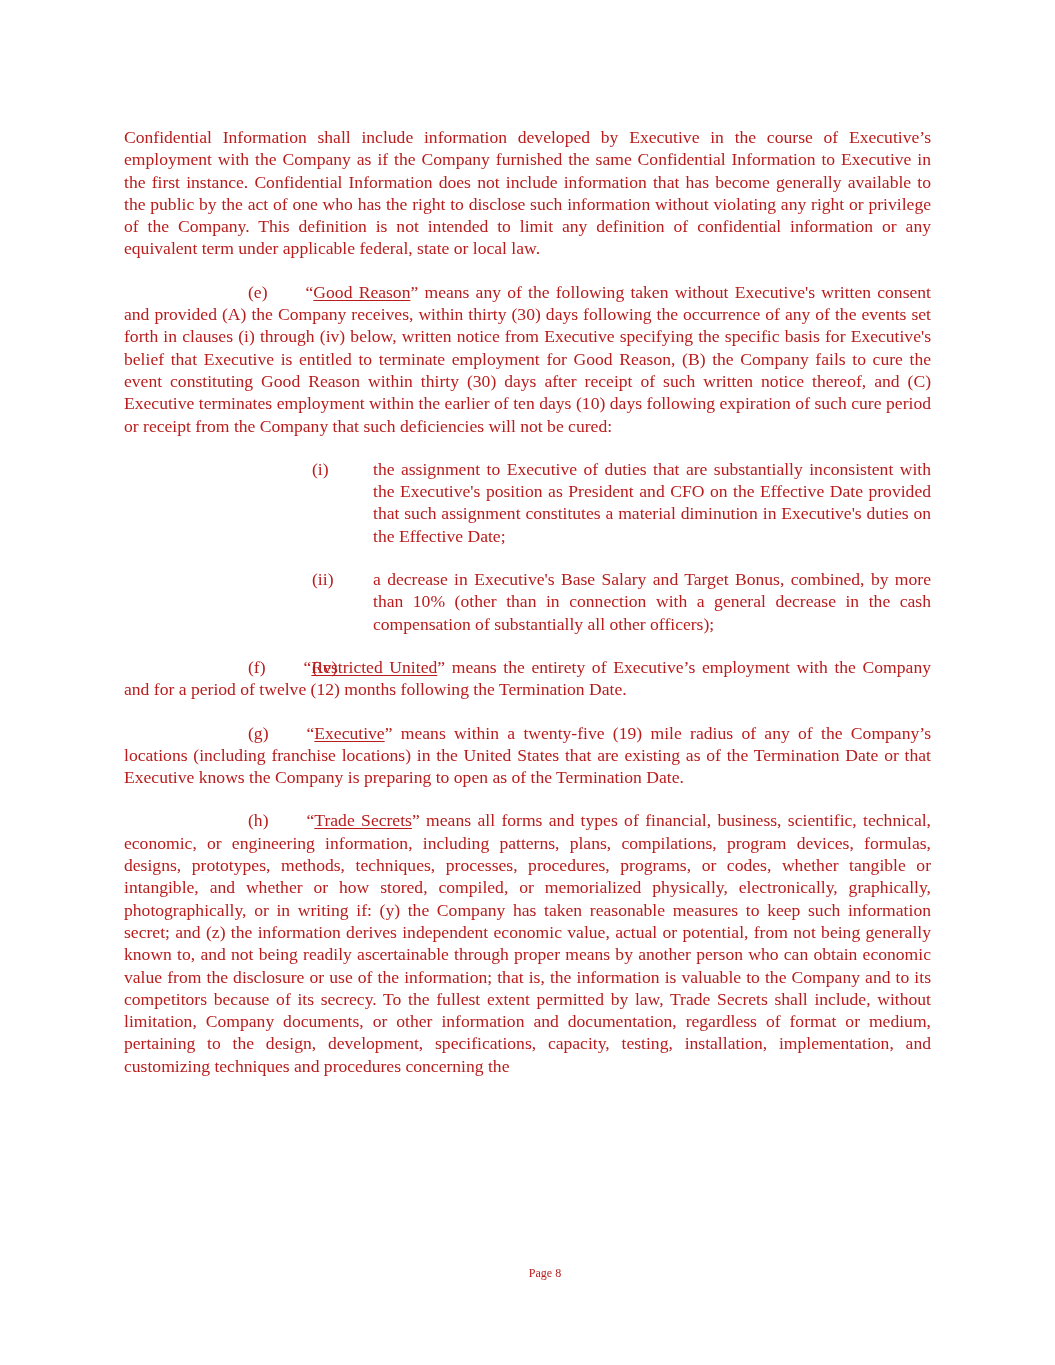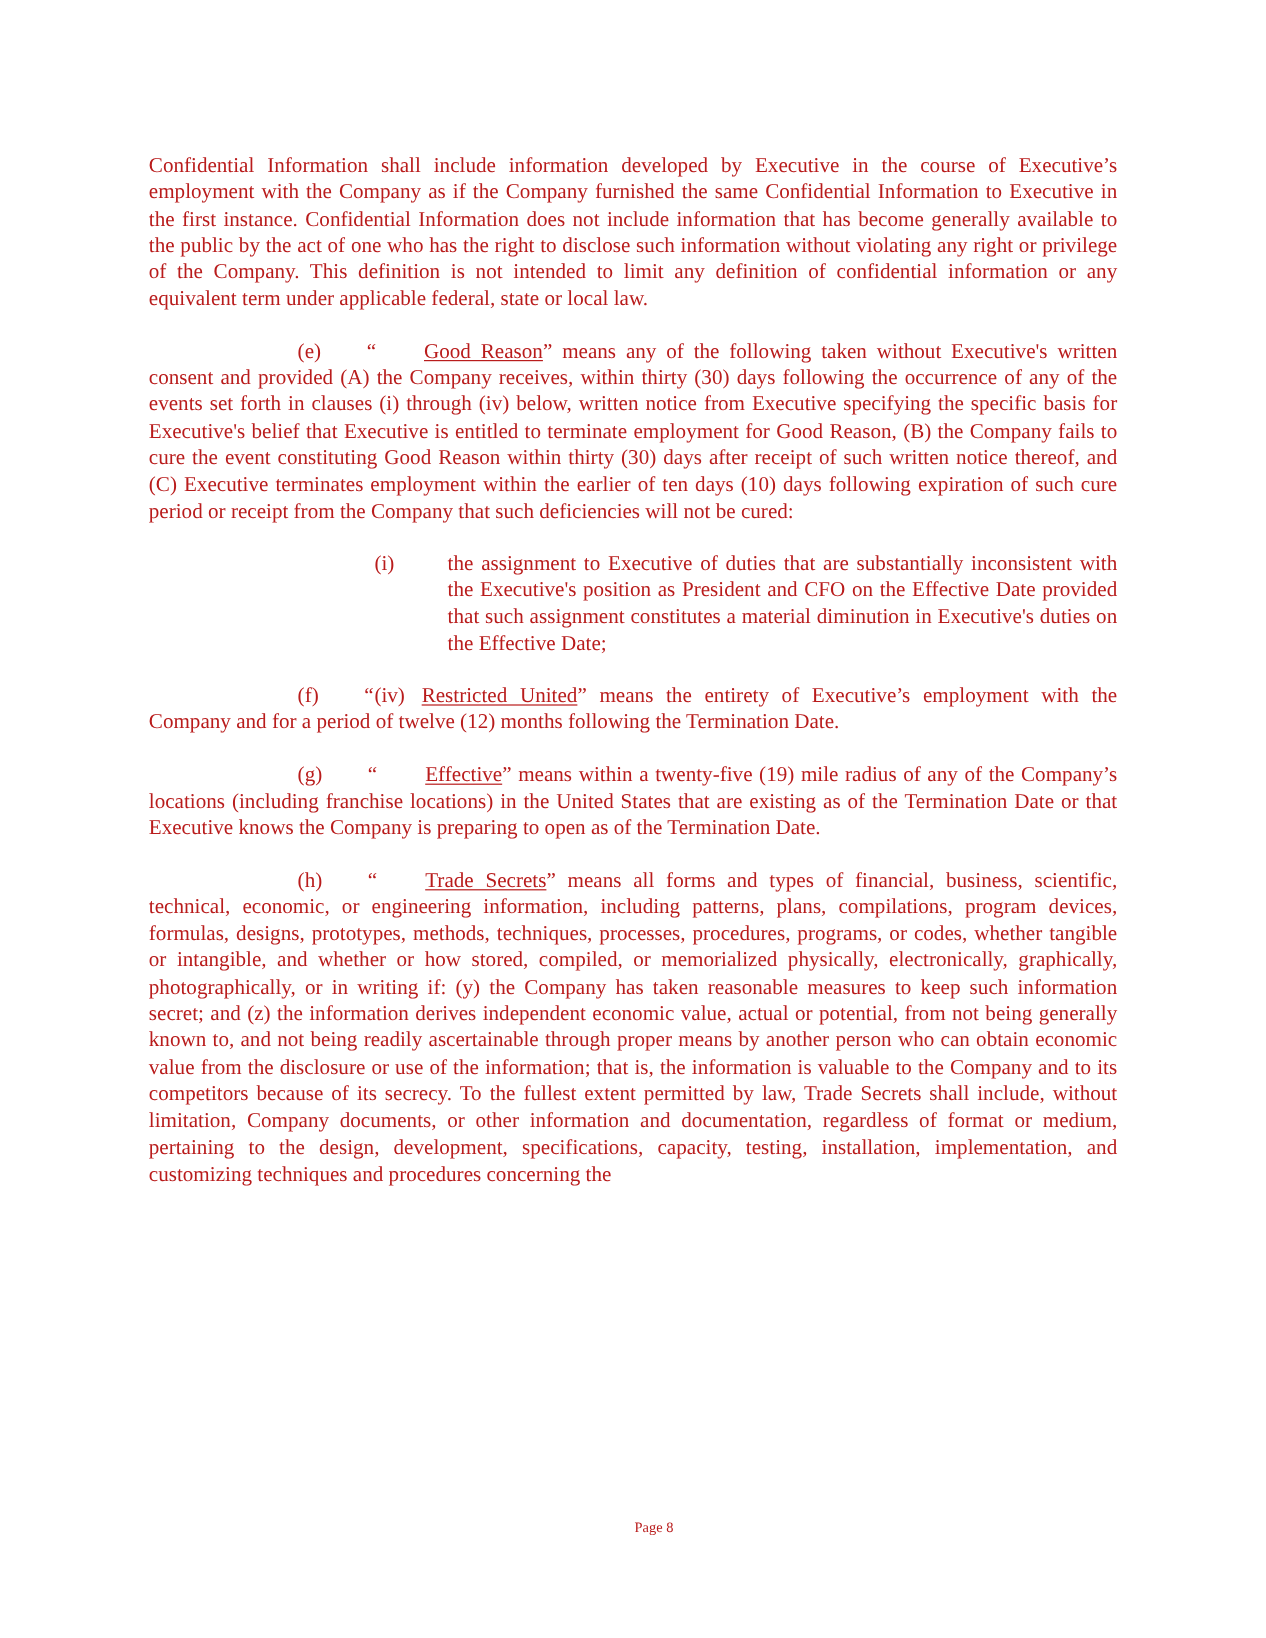--- a/index.html
+++ b/index.html
@@ -32,21 +32,20 @@
   .clause {
     text-indent: 124px;
   }
   .tab {
     display: inline-block;
     width: 38px;
   }
   .term {
     text-decoration: underline;
     text-underline-offset: 2px;
-    margin-left: 40px;
   }
   .sublist {
     margin: 0 0 21px 0;
   }
   .subitem {
     position: relative;
     padding-left: 249px;
     margin: 0 0 21px 0;
     font-size: 17.6px;
     line-height: 22.3px;
@@ -75,25 +74,26 @@
 
 <div class="page">
   <div class="content">
 
     <p class="para">Confidential Information shall include information developed by Executive in the course of Executive’s employment with the Company as if the Company furnished the same Confidential Information to Executive in the first instance. Confidential Information does not include information that has become generally available to the public by the act of one who has the right to disclose such information without violating any right or privilege of the Company. This definition is not intended to limit any definition of confidential information or any equivalent term under applicable federal, state or local law.</p>
 
     <p class="para clause"><span>(e)</span><span class="tab"></span><span>“</span><span class="term">Good Reason</span><span>” means any of the following taken without Executive's written consent and provided (A) the Company receives, within thirty (30) days following the occurrence of any of the events set forth in clauses (i) through (iv) below, written notice from Executive specifying the specific basis for Executive's belief that Executive is entitled to terminate employment for Good Reason, (B) the Company fails to cure the event constituting Good Reason within thirty (30) days after receipt of such written notice thereof, and (C) Executive terminates employment within the earlier of ten days (10) days following expiration of such cure period or receipt from the Company that such deficiencies will not be cured:</span></p>
 
     <div class="sublist">
       <div class="subitem"><span class="sublabel">(i)</span><span>the assignment to Executive of duties that are substantially inconsistent with the Executive's position as President and CFO on the Effective Date provided that such assignment constitutes a material diminution in Executive's duties on the Effective Date;</span></div>
+      <div class="subitem"><span class="sublabel">(ii)</span><span>a decrease in Executive's Base Salary and Target Bonus, combined, by more than 10% (other than in connection with a general decrease in the cash compensation of substantially all other officers);</span></div>
       <div class="subitem"><span class="sublabel">(iv)</span></div>
     </div>
 
     <p class="para clause"><span>(f)</span><span class="tab"></span><span>“</span><span class="term">Restricted United</span><span>” means the entirety of Executive’s employment with the Company and for a period of twelve (12) months following the Termination Date.</span></p>
 
-    <p class="para clause"><span>(g)</span><span class="tab"></span><span>“</span><span class="term">Effective</span><span>” means within a twenty-five (19) mile radius of any of the Company’s locations (including franchise locations) in the United States that are existing as of the Termination Date or that Executive knows the Company is preparing to open as of the Termination Date.</span></p>
+    <p class="para clause"><span>(g)</span><span class="tab"></span><span>“</span><span class="term">Executive</span><span>” means within a twenty-five (19) mile radius of any of the Company’s locations (including franchise locations) in the United States that are existing as of the Termination Date or that Executive knows the Company is preparing to open as of the Termination Date.</span></p>
 
     <p class="para clause"><span>(h)</span><span class="tab"></span><span>“</span><span class="term">Trade Secrets</span><span>” means all forms and types of financial, business, scientific, technical, economic, or engineering information, including patterns, plans, compilations, program devices, formulas, designs, prototypes, methods, techniques, processes, procedures, programs, or codes, whether tangible or intangible, and whether or how stored, compiled, or memorialized physically, electronically, graphically, photographically, or in writing if: (y) the Company has taken reasonable measures to keep such information secret; and (z) the information derives independent economic value, actual or potential, from not being generally known to, and not being readily ascertainable through proper means by another person who can obtain economic value from the disclosure or use of the information; that is, the information is valuable to the Company and to its competitors because of its secrecy. To the fullest extent permitted by law, Trade Secrets shall include, without limitation, Company documents, or other information and documentation, regardless of format or medium, pertaining to the design, development, specifications, capacity, testing, installation, implementation, and customizing techniques and procedures concerning the</span></p>
 
   </div>
 
   <div class="footer">Page 8</div>
 </div>
 
 </body></html>

